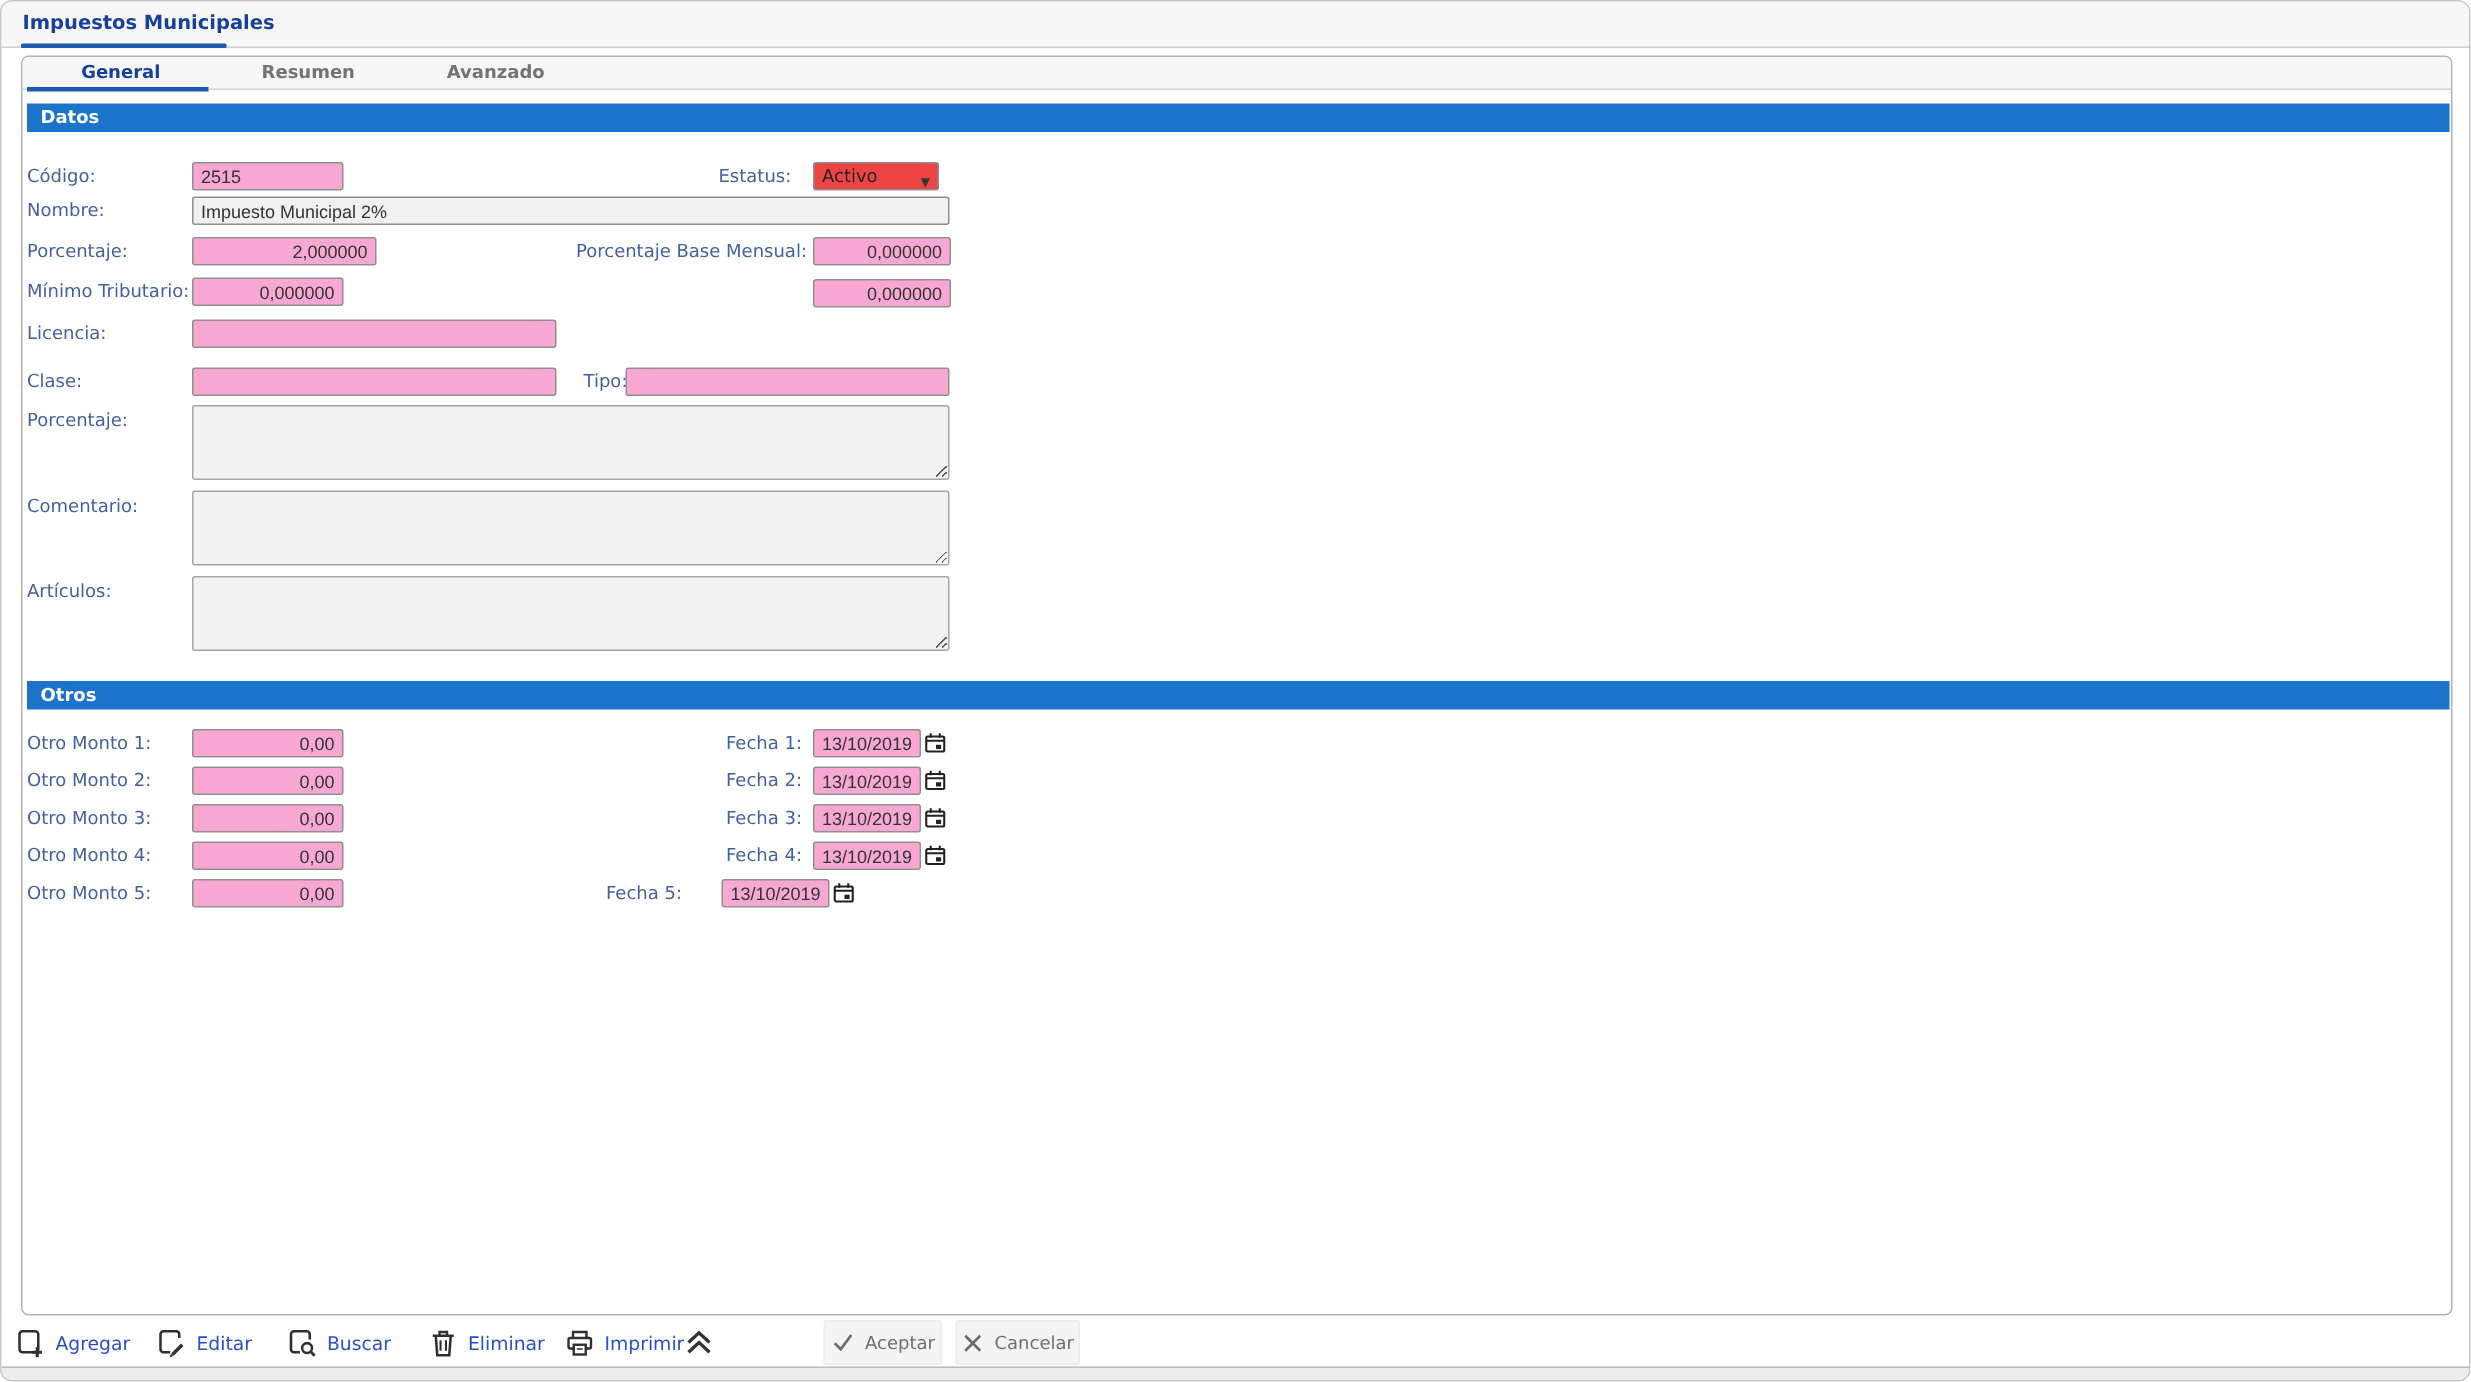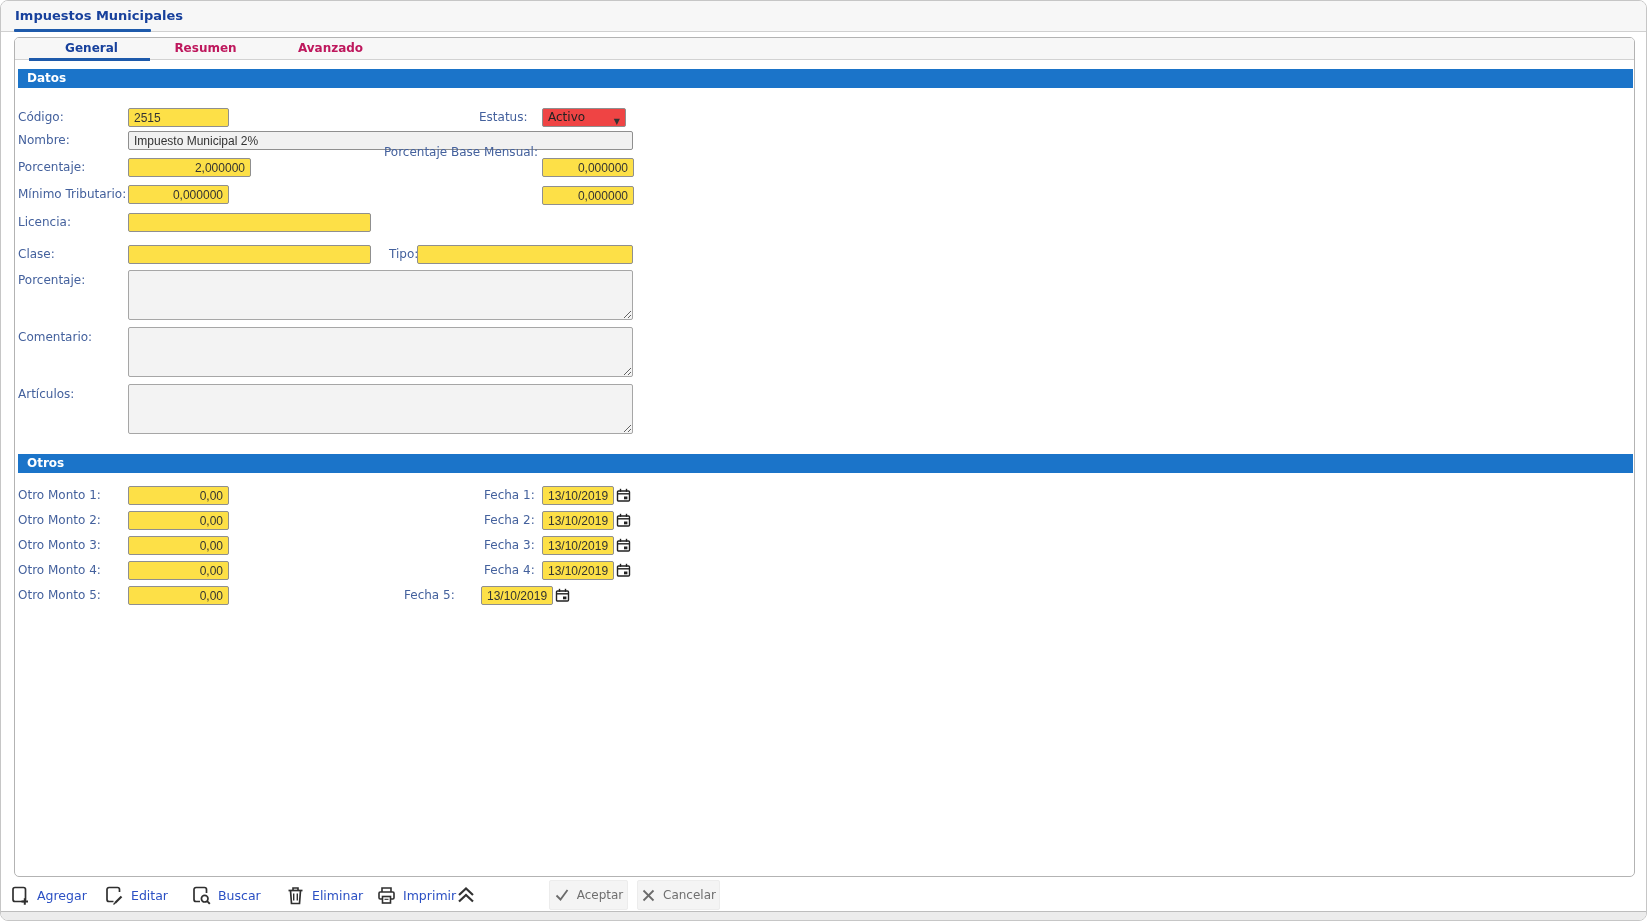--- a/index.html
+++ b/index.html
@@ -13,30 +13,30 @@
     background:#f7f7f7; border-bottom:1px solid #d0d0d0; }
   .window-tab { position:absolute; left:14px; top:7px; font-size:13px; font-weight:bold; color:#17409c;text-align:right; }
   .window-tab-underline { position:absolute; left:13px; top:28px; width:137px; height:3px; background:#1e5aab; border-radius:1px; }
 
   
   .panel { position:absolute; left:13px; top:36px; width:1621px; height:840px;
     border:1px solid #b3b3b3; border-radius:5px; background:#fff; overflow:hidden; }
   .tabstrip { position:absolute; left:0; top:0; right:0; height:22px;
     background:#f7f7f7; border-bottom:1px solid #d2d2d2; }
   .tab { position:absolute; top:0; width:125px; height:22px; line-height:21px;
-    text-align:center; font-size:12px; font-weight:bold; color:#be185d; cursor:default; }
+    text-align:center; font-size:12px; font-weight:bold; color:#737373; cursor:default; }
   .tab.active { color:#17409c; }
   .tab.active .tab-underline { position:absolute; left:0; bottom:-1px; width:121px; height:3px; background:#1e5aab; }
 
   .section-bar { position:absolute; left:3px; width:1615px; height:19px;
     background:#1b74c9; color:#fff; font-size:12px; font-weight:bold;
     line-height:19px; padding-left:9px; }
 
   .lbl { position:absolute; font-size:12px; color:#44619d; line-height:15px; }
-  .fld { position:absolute; font-size:12px; color:#333; background:#fde047;
+  .fld { position:absolute; font-size:12px; color:#333; background:#f9a8d4;
     border:1px solid #8f8f8f; border-radius:2px; height:19px; padding:0 5px; outline:none; }
   .fld.num { text-align:right; }
   .fld.wide { background:#f1f1f1; }
   textarea.fld { height:50px; background:#f3f3f3; border-color:#a6a6a6; resize:both; padding:2px 4px; }
   .sel { position:absolute; height:19px; background:#ef4444; border:1px solid #8f8f8f;
     border-radius:2px; font-size:12px; color:#222; line-height:17px; padding:0 5px; cursor:default; }
   .sel .arrow { float:right; font-size:8px; color:#333; margin-top:4px; }
   .date-wrap { position:absolute; height:19px; }
   .date-wrap input { position:absolute; left:0; top:0; width:72px; }
   .cal-btn { position:absolute; left:74px; top:2px; width:15px; height:15px; cursor:pointer; }
@@ -58,21 +58,21 @@
 <div class="outer">
 
   <div class="top-strip">
     <div class="window-tab">Impuestos Municipales</div>
     <div class="window-tab-underline"></div>
   </div>
 
   <div class="panel">
 
     <div class="tabstrip">
-      <div class="tab active" style="left:14px">
+      <div class="tab active" style="left:3px">
         <span>General</span>
         <div class="tab-underline"></div>
       </div>
       <div class="tab" style="left:128px">
         <span>Resumen</span>
       </div>
       <div class="tab" style="left:253px">
         <span>Avanzado</span>
       </div>
     </div>
@@ -86,21 +86,21 @@
     <div class="sel" style="left:527px; top:70px; width:84px">
       <span>Activo</span>
       <span class="arrow">▼</span>
     </div>
 
     <span class="lbl" style="left:3px; top:95px">Nombre:</span>
     <input class="fld wide" style="left: 113px; top: 93px; width: 505px;" value="Impuesto Municipal 2%">
 
     <span class="lbl" style="left:3px; top:122px">Porcentaje:</span>
     <input class="fld num" style="left: 113px; top: 120px; width: 123px;" value="2,000000">
-    <span class="lbl" style="left:369px; top:107px">Porcentaje Base Mensual:</span>
+    <span class="lbl" style="left:369px; top:122px">Porcentaje Base Mensual:</span>
     <input class="fld num" style="left: 527px; top: 120px; width: 92px;" value="0,000000">
 
     <span class="lbl" style="left:3px; top:149px">Mínimo Tributario:</span>
     <input class="fld num" style="left: 113px; top: 147px; width: 101px;" value="0,000000">
     <input class="fld num" style="left: 527px; top: 148px; width: 92px;" value="0,000000">
 
     <span class="lbl" style="left:3px; top:177px">Licencia:</span>
     <input class="fld" style="left: 113px; top: 175px; width: 243px;" value="">
 
     <span class="lbl" style="left:3px; top:209px">Clase:</span>

